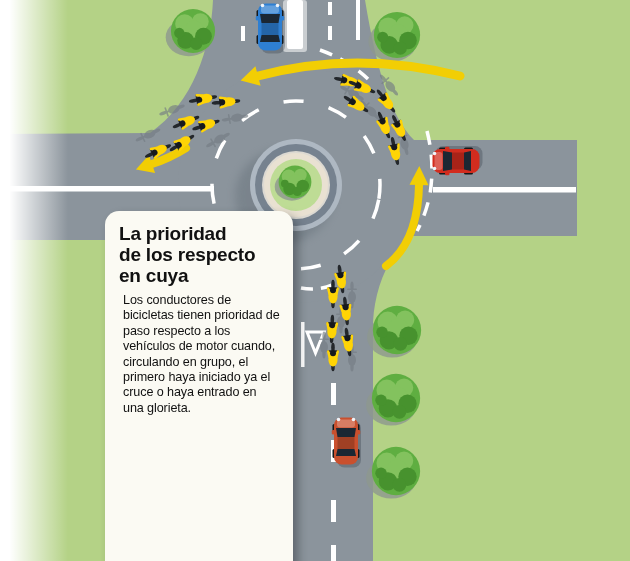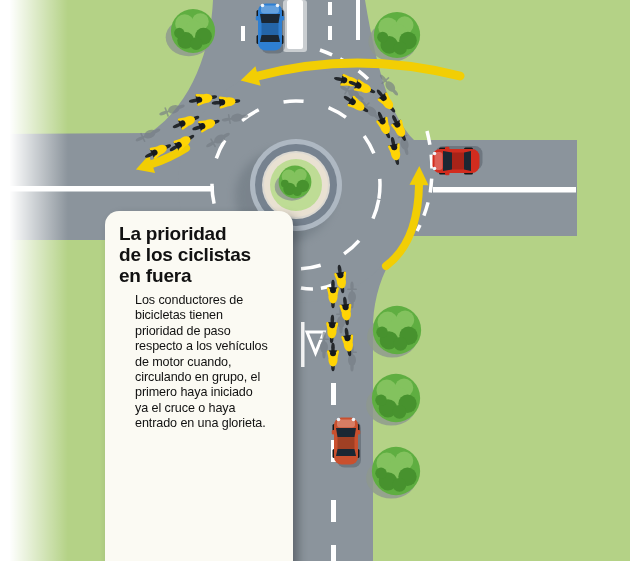--- a/index.html
+++ b/index.html
@@ -37,21 +37,21 @@
   .hoodshine{fill:#fff;opacity:.26;}
   .car-shadow{fill:#3f4a54;opacity:.38;}
 
   
   .infobox{position:absolute;left:105px;top:211px;width:188px;height:394px;box-sizing:border-box;
            background:var(--infobox_bg,#fbfaf3);border-radius:14px 14px 0 0;
            box-shadow:5px 5px 10px rgba(30,35,40,.40);padding:12px 9px 0 14px;}
   .infobox .title{margin:0 0 7px;font-size:19px;line-height:21px;font-weight:bold;
            color:var(--text_color,#111);letter-spacing:-0.2px;}
   .infobox .tl{display:block;}
-  .infobox p{margin:0 16px 7px;font-size:12.6px;line-height:15.4px;color:var(--text_color,#111);
+  .infobox p{margin:0 4px 7px;font-size:12.6px;line-height:15.4px;color:var(--text_color,#111);
            letter-spacing:-0.1px;}
 
   
   .page-edge{position:absolute;left:0;top:0;width:68px;height:561px;pointer-events:none;
            background:linear-gradient(90deg,#ffffff 0%,#ffffff 14%,rgba(255,255,255,0) 100%);}
 </style>
 </head>
 <body>
 
 <div class="stage">
@@ -232,21 +232,21 @@
     <use href="#cyclist" transform="translate(346 311) rotate(-6)"></use>
     <use href="#cyclist" transform="translate(332 329) rotate(2)"></use>
     <use href="#cyclist" transform="translate(348 342) rotate(-8)"></use>
     <use href="#cyclist" transform="translate(333 357)"></use>
   </g>
 </svg>
 
 <div class="infobox">
   <h2 class="title">
     <span class="tl">La prioridad</span>
-    <span class="tl">de los ciclistas</span>
-    <span class="tl">en fuera</span>
+    <span class="tl">de los respecto</span>
+    <span class="tl">en cuya</span>
   </h2>
   <p>Los conductores de bicicletas tienen prioridad de paso respecto a los vehículos de motor cuando, circulando en grupo, el primero haya iniciado ya el cruce o haya entrado en una glorieta.</p>
 </div>
 
 <div class="page-edge"></div>
 
 </div>
 
 </body></html>

